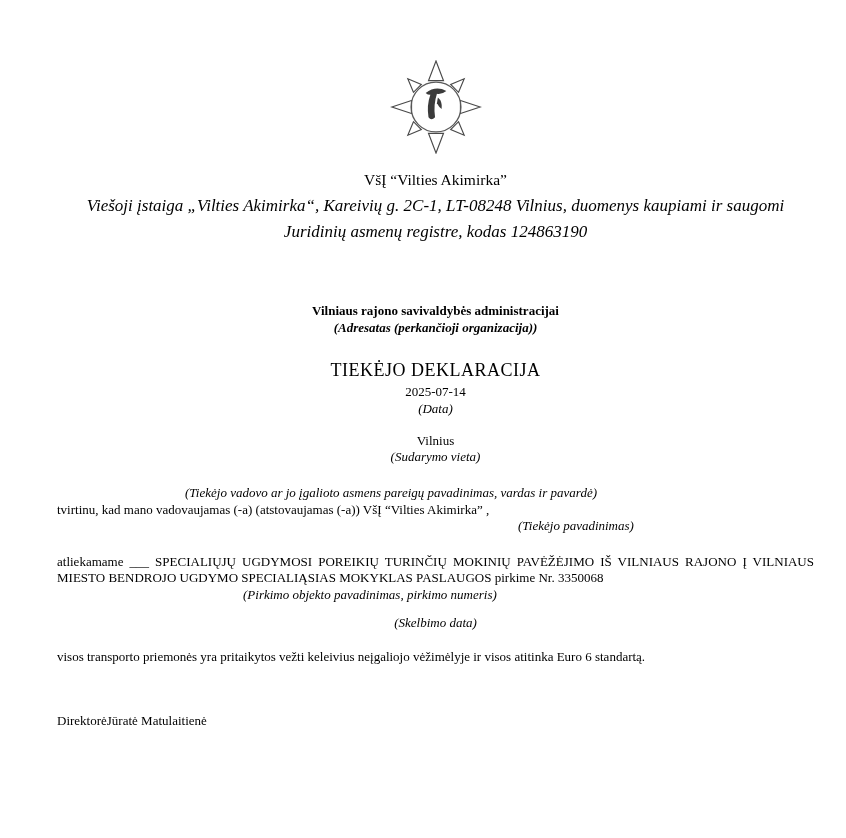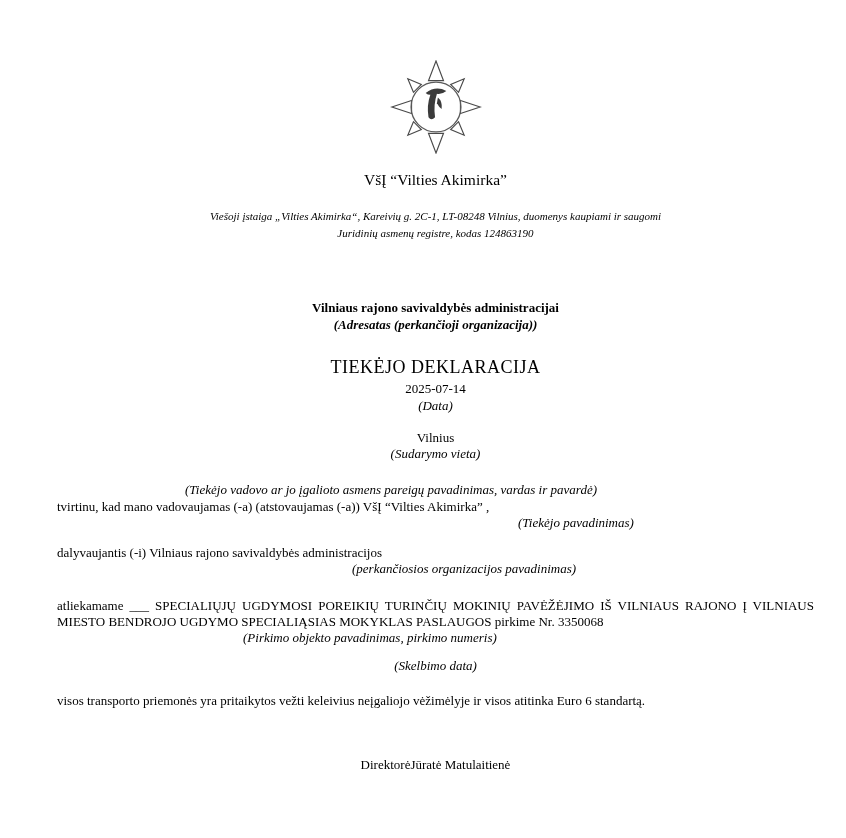--- a/index.html
+++ b/index.html
@@ -26,24 +26,24 @@
     justify-content: center;
   }
   .logo-wrap svg { display: block; }
 
   .org-name {
     margin-top: 16px;
     text-align: center;
     font-size: 15.5px;
   }
   .org-info {
-    margin-top: 19px;
+    margin-top: 4px;
     text-align: center;
     font-style: italic;
-    font-size: 11px;
+    font-size: 17px;
     line-height: 1.5;
   }
   .addressee-block { margin-top: 59px; text-align: center; font-weight: bold; }
   .note { font-style: italic; font-size: 13px; }
 
   .title-block { margin-top: 24px; text-align: center; }
   .doc-title {
     font-size: 18px;
     letter-spacing: 0.5px;
     line-height: 1.2;
@@ -61,21 +61,21 @@
   .para-justify { text-align: justify; }
   .note-gap { margin-top: 10px; }
   .p3 { margin-top: 14px; }
   .p4 { margin-top: 20px; }
   .p5 { margin-top: 12px; }
   .p6 { margin-top: 18px; }
 
   .signature-row {
     margin-top: 48px;
     display: flex;
-    justify-content: center;
+    justify-content: flex-start;
     align-items: baseline;
   }
 </style>
 </head>
 <body>
 
 <div class="doc">
 
   <div class="logo-wrap">
     <svg width="94" height="94" viewBox="0 0 100 100" aria-hidden="true">
@@ -121,24 +121,20 @@
 
   <div class="para first">
     <div class="note para-note-indent1">(Tiekėjo vadovo ar jo įgalioto asmens pareigų pavadinimas, vardas ir pavardė)</div>
   </div>
 
   <div class="para">
     <div>tvirtinu, kad mano vadovaujamas (-a) (atstovaujamas (-a))  VšĮ “Vilties Akimirka” ,</div>
     <div class="note para-note-indent2">(Tiekėjo pavadinimas)</div>
   </div>
 
-  <div class="para p3">
-    <div>dalyvaujantis (-i) Vilniaus rajono savivaldybės administracijos</div>
-    <div class="note para-note-indent3">(perkančiosios organizacijos pavadinimas)</div>
-  </div>
 
   <div class="para p4">
     <div class="para-justify">atliekamame ___ SPECIALIŲJŲ UGDYMOSI POREIKIŲ TURINČIŲ MOKINIŲ PAVĖŽĖJIMO IŠ VILNIAUS RAJONO Į VILNIAUS MIESTO BENDROJO UGDYMO SPECIALIĄSIAS MOKYKLAS PASLAUGOS pirkime Nr. 3350068</div>
     <div class="note para-note-indent4">(Pirkimo objekto pavadinimas, pirkimo numeris)</div>
   </div>
 
   <div class="para p5">
     <div class="note center note-gap">(Skelbimo data)</div>
   </div>
 

